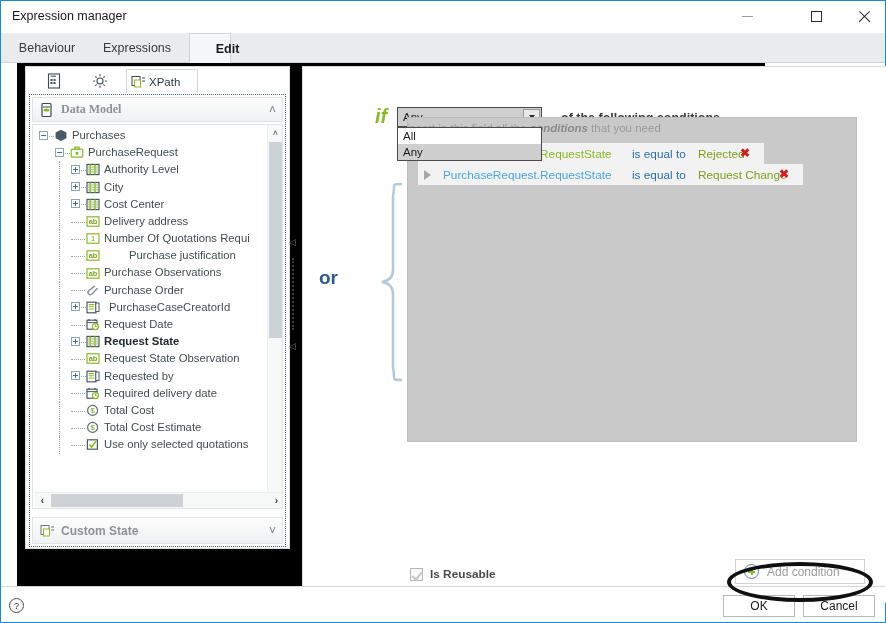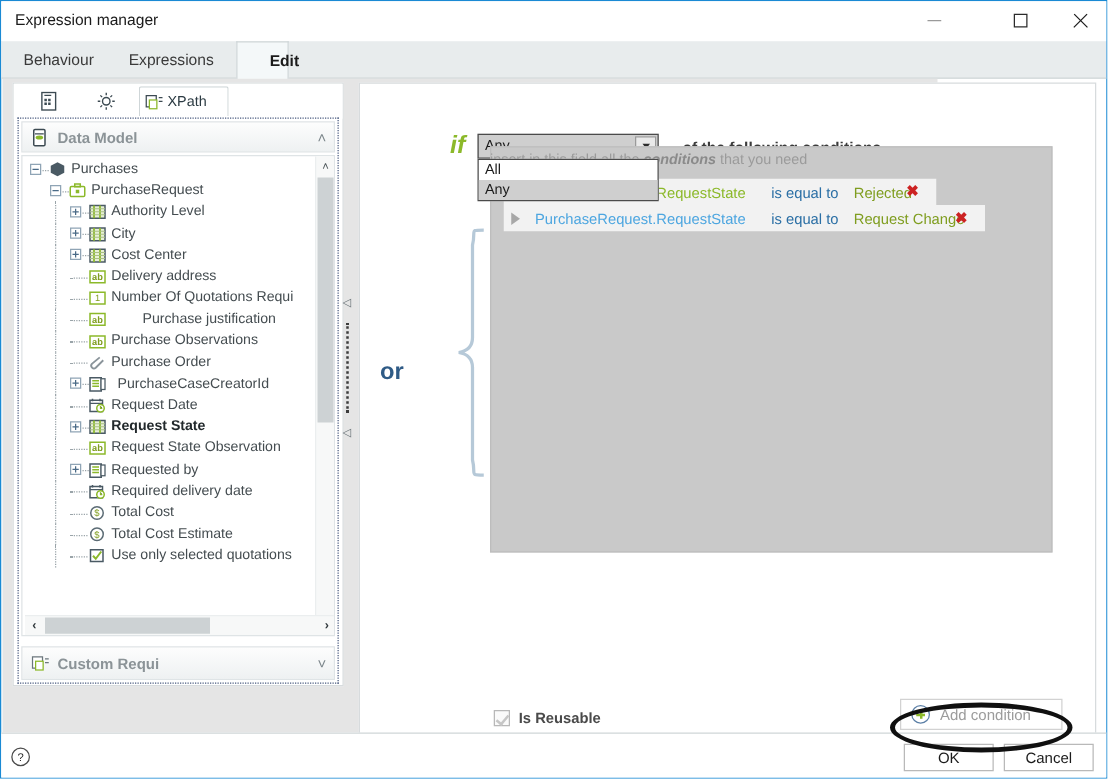--- a/index.html
+++ b/index.html
@@ -70,22 +70,22 @@
     border-bottom: 1px solid #f4f8f9;
     color: #1b1b1b; font-weight: bold;
     height: 31px;
   }
   #tab-0 { left: 8px;   width: 76px; justify-content: center; }
   #tab-1 { left: 92px;  width: 88px; }
   #tab-2 { left: 188px; width: 42px; padding-left: 35px; }
 
   
   #body {
-    position: absolute; left: 1px; top: 62px; width: 748px; height: 523px;
-    background: #e5e5e5;
+    position: absolute; left: 16px; top: 62px; width: 748px; height: 523px;
+    background: #000000;
   }
 
   
   #leftpanel {
     position: absolute; left: 8px; top: 3px; width: 265px; height: 483px;
     border: 1px solid #d7dbdd;
     background: #ffffff;
   }
   #mini-toolbar {
     position: absolute; left: 0; top: 0; width: 263px; height: 28px;
@@ -112,21 +112,21 @@
     border: 1px dotted #4a5b80;
   }
   
   #dm-header {
     position: absolute; left: 2px; top: 2px; width: 251px; height: 25px;
     background: linear-gradient(to bottom, #fdfdfd 0%, #eef1f2 100%);
     border: 1px solid #dfe4e6;
     display: flex; align-items: center;
   }
   #dm-header .title {
-    margin-left: 28px; font-size: 12px; font-weight: bold; color: #8b9397;
+    margin-left: 28px; font-size: 12px; font-weight: bold; color: #8b9397; font-family: Liberation Serif, serif;
   }
   #dm-header .chev {
     position: absolute; right: 6px; top: 5px; font-size: 12px; color: #7c868b;
   }
   #dm-db-icon { position: absolute; left: 7px; top: 4px; }
 
   
   #treebox {
     position: absolute; left: 2px; top: 29px; width: 251px; height: 385px;
     border: 1px solid #dfe4e6; background: #ffffff;
@@ -265,21 +265,21 @@
   }
   #combo-list .opt.sel { background: #cfcfcf; }
   #following-text {
     position: absolute; left: 258px; top: 44px;
     font-size: 12.5px; font-weight: bold; color: #3b3b3b;
   }
 
   
   #or-label {
     position: absolute; left: 16px; top: 200px;
-    font-size: 19px; font-weight: bold; color: #2f5b86; margin-top: 20px;
+    font-size: 19px; font-weight: bold; color: #2f5b86;
   }
   #brace {
     position: absolute; left: 75px; top: 115px; width: 26px; height: 200px;
   }
 
   
   #cond-panel {
     position: absolute; left: 104px; top: 50px; width: 450px; height: 325px;
     background: #c9c9c9; border: 1px solid #bdbdbd;
   }
@@ -660,21 +660,21 @@
             <div class="arrow rt">›</div>
           </div>
         </div>
 
         <div id="cx-header">
           <svg id="cx-icon" width="15" height="14" viewBox="0 0 15 14">
             <rect x="1" y="1.5" width="8" height="9" fill="#ffffff" stroke="#6b767c" stroke-width="1"></rect>
             <rect x="3.5" y="5" width="6" height="7" fill="#ffffff" stroke="#8cb92a" stroke-width="1"></rect>
             <path d="M11 3h3M11 6h3" stroke="#6b767c" stroke-width="1"></path>
           </svg>
-          <span class="title">Custom Requi</span>
+          <span class="title">Custom State</span>
           <span class="chev">˅</span>
         </div>
       </div>
     </div>
 
     <div id="splitter">
       <span class="sarrow a1">◁</span>
       <span class="grip"></span>
       <span class="sarrow a2">◁</span>
     </div>

